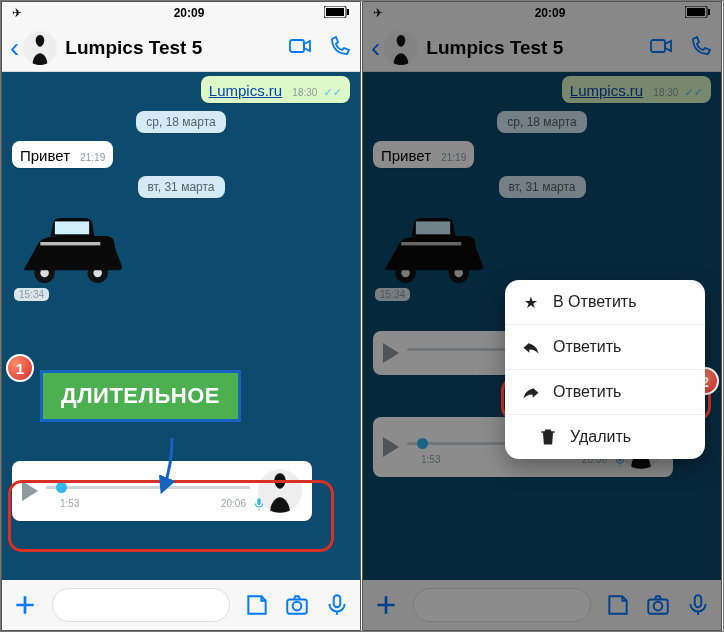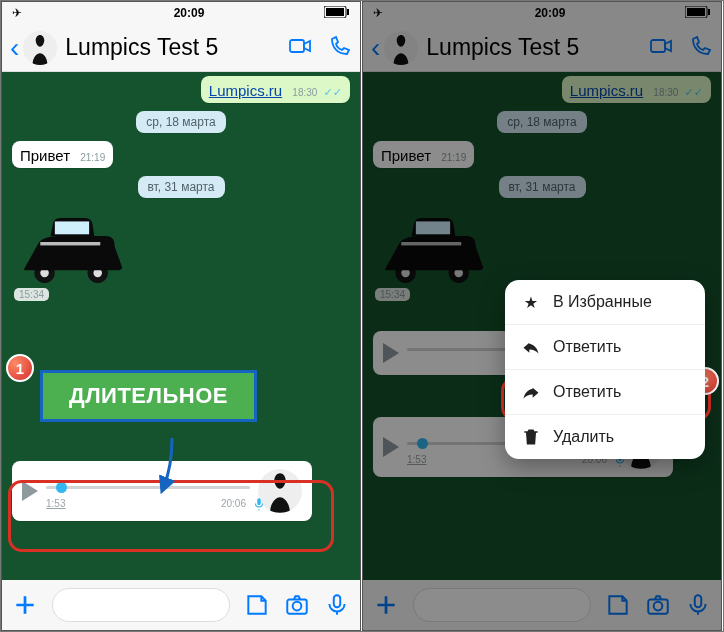--- a/index.html
+++ b/index.html
@@ -6,56 +6,56 @@
   body { width: 724px; height: 632px; background: #fff; display: flex; border:1px solid #777; }
   .pane { width: 360px; height: 630px; position: relative; overflow: hidden; border:1px solid #555; margin-left:1px; }
   .pane.left { margin-left:0;}
   .dimmer { position:absolute; inset:0; background:rgba(0,0,0,0.45); z-index:5; pointer-events:none;}
   .status-bar { height: 22px; display:flex; align-items:center; justify-content:space-between; padding:0 10px; font-size:12px; background:#f7f7f7; position:relative; z-index:2;}
   .sb-center { position:absolute; left:16px; right:0; text-align:center; font-weight:600;}
   .nav { height: 48px; display:flex; align-items:center; padding:0 8px; background:#f7f7f7; border-bottom:1px solid #ddd; position:relative; z-index:2;}
   .back { color:#007aff; font-size:28px; margin-right:4px;}
   .avatar-sm { width:34px; height:34px; border-radius:50%; background:#eee; display:flex; align-items:flex-end; justify-content:center; overflow:hidden; margin-right:8px;}
   .avatar-sm svg { width:26px; height:30px;}
-  .title { font-weight:400; font-size:23px; flex:1;}
+  .title { font-weight:700; font-size:19px; flex:1;}
   .nav-icons { display:flex; gap:16px; color:#007aff;}
   .nav-icons svg { width:24px; height:24px; stroke:#007aff; fill:none; stroke-width:1.8;}
-  .chat-bg { position:absolute; top:70px; bottom:50px; left:0; right:0; background:#14532d; z-index:1; overflow:hidden;}
+  .chat-bg { position:absolute; top:70px; bottom:50px; left:0; right:0; background:#0c4a6e; z-index:1; overflow:hidden;}
   .date-sep { margin:8px auto; background:#d4eaf4; color:#52636b; font-size:12px; padding:4px 10px; border-radius:8px; width:fit-content; box-shadow:0 1px 0 rgba(0,0,0,.08);}
   .bubble-out { background:#dcf8c6; border-radius:8px; padding:6px 8px 4px; margin:4px 10px 4px auto; max-width:75%; width:fit-content; font-size:15px; box-shadow:0 1px 0 rgba(0,0,0,.1); position:relative;}
   .bubble-in { background:#fff; border-radius:8px; padding:6px 8px 4px; margin:4px auto 4px 10px; max-width:75%; width:fit-content; font-size:15px; box-shadow:0 1px 0 rgba(0,0,0,.1); position:relative;}
   .link { color:#0645ad; text-decoration:underline;}
   .ts { font-size:10px; color:#8b9ba0; margin-left:6px; display:inline-block;}
   .ticks { color:#4fc3f7; font-size:11px; margin-left:2px;}
   .sticker { width:120px; height:80px; margin:8px auto 2px 10px; }
   .sticker-time { font-size:10px; color:#8b9ba0; background:rgba(255,255,255,.85); padding:1px 5px; border-radius:5px; margin-left:12px; width:fit-content;}
 
   .voice-msg { background:#fff; border-radius:8px; padding:8px 10px; margin:10px; width:300px; box-shadow:0 1px 0 rgba(0,0,0,.1); display:flex; align-items:center; gap:8px;}
   .play { width:0; height:0; border-left:16px solid #8f9a9f; border-top:10px solid transparent; border-bottom:10px solid transparent;}
   .track { flex:1; position:relative; height:28px;}
   .bar { position:absolute; top:9px; left:0; right:0; height:3px; background:#d0d4d6; border-radius:2px;}
   .dot { position:absolute; top:5px; left:10px; width:11px; height:11px; background:#34b7f1; border-radius:50%;}
   .vt { position:absolute; bottom:-4px; font-size:10px; color:#9aa4a8;}
-  .vt.l{left:0;text-decoration:underline;} .vt.r{right:4px;}
+  .vt.l{left:14px;} .vt.r{right:4px;}
   .av-mic { position:relative; width:44px; height:44px;}
   .av-circle{ width:44px; height:44px; border-radius:50%; background:#eee; overflow:hidden; display:flex; align-items:flex-end; justify-content:center;}
   .mic-badge{ position:absolute; bottom:-2px; left:-6px; color:#34b7f1;}
 
   .input-bar { position:absolute; bottom:0; left:0; right:0; height:50px; background:#f7f7f7; display:flex; align-items:center; padding:0 10px; gap:14px; z-index:2;}
   .input-bar .field { flex:1; height:34px; background:#fff; border:1px solid #ddd; border-radius:18px;}
   .ib-icon { color:#007aff; width:26px; height:26px; display:flex; align-items:center; justify-content:center;}
 
   .highlight-red { position:absolute; border:3px solid #d93025; border-radius:14px; z-index:20;}
   .badge-num { position:absolute; width:28px; height:28px; border-radius:50%; background:radial-gradient(circle at 30% 30%, #ff8a65, #d32f2f); color:#fff; font-weight:700; display:flex; align-items:center; justify-content:center; border:2px solid #fff; z-index:25; font-size:15px;}
-  .callout { position:absolute; background:#4caf50; border:3px solid #1565c0; color:#fff; font-weight:700; text-align:center; padding:10px 26px; font-size:22px; z-index:22; letter-spacing:.5px;}
+  .callout { position:absolute; background:#4caf50; border:3px solid #1565c0; color:#fff; font-weight:700; text-align:center; padding:10px 18px; font-size:22px; z-index:22; letter-spacing:.5px;}
   .arrow { position:absolute; z-index:22;}
 
   .ctx-menu { position:absolute; right:16px; top:278px; width:200px; background:#fff; border-radius:14px; box-shadow:0 8px 24px rgba(0,0,0,.35); z-index:30; overflow:hidden;}
   .ctx-item { display:flex; align-items:center; gap:12px; padding:12px 16px; font-size:16px; color:#222; border-bottom:1px solid #eee;}
-  .ctx-item:last-child{border-bottom:none;}
+  .ctx-item:last-child{border-bottom:none;margin-left:17px;}
   .ctx-item svg,.ctx-item .ico{width:20px; height:20px; fill:#222; flex-shrink:0; display:flex; align-items:center; justify-content:center;}
 </style>
 </head>
 <body>
 
 <div class="pane left">
   <div class="status-bar">
     <span>✈</span>
     <span class="sb-center">20:09</span>
     <span>
@@ -294,21 +294,21 @@
           <path d="M5 11a7 7 0 0014 0M12 18v3"></path>
         </svg>
       </div>
   </div>
 
   <div class="dimmer"></div>
 
   <div class="ctx-menu">
     <div class="ctx-item">
       <span class="ico">★</span>
-      <span>В Избранные</span>
+      <span>В Ответить</span>
     </div>
     <div class="ctx-item">
       <span class="ico">
           <svg viewBox="0 0 24 24">
             <path d="M10 7L3 13l7 6v-4c5 0 9 2 11 5-1-6-5-11-11-12V7z"></path>
           </svg>
         </span>
       <span>Ответить</span>
     </div>
     <div class="ctx-item">

